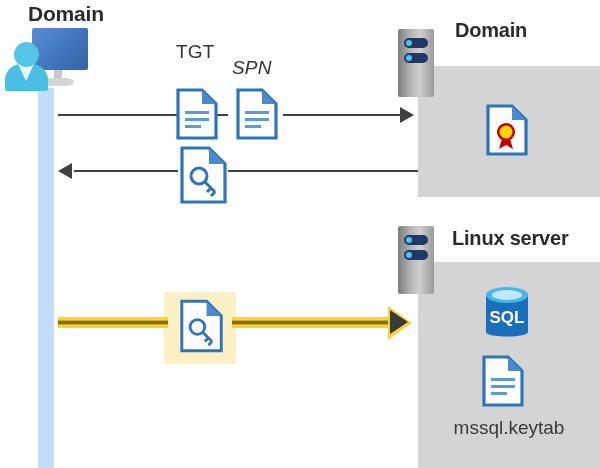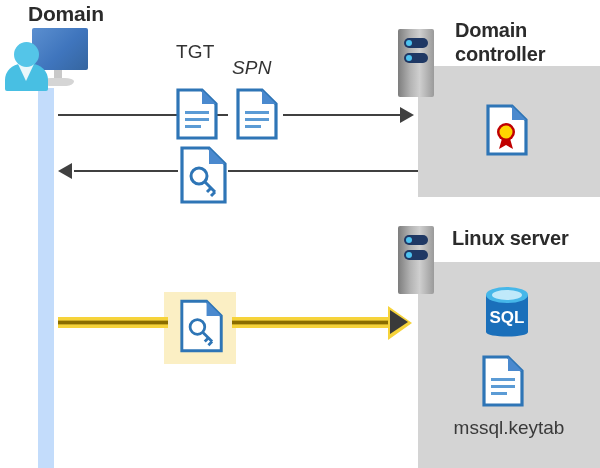--- a/index.html
+++ b/index.html
@@ -223,21 +223,20 @@
     <div class="monitor-base"></div>
     <div class="person-body"></div>
     <div class="person-collar"></div>
     <div class="person-head"></div>
   </div>
 
   <div class="abs title" id="client-title">Domain</div>
 
   <div class="abs title" id="dc-title">
     <div>Domain</div>
-    <div>controller</div>
   </div>
 
   <div class="abs title" id="linux-title">Linux server</div>
 
   <div class="abs rack" id="dc-rack">
     <div class="bar b1">
       <div class="dot"></div>
     </div>
     <div class="bar b2">
       <div class="dot"></div>

